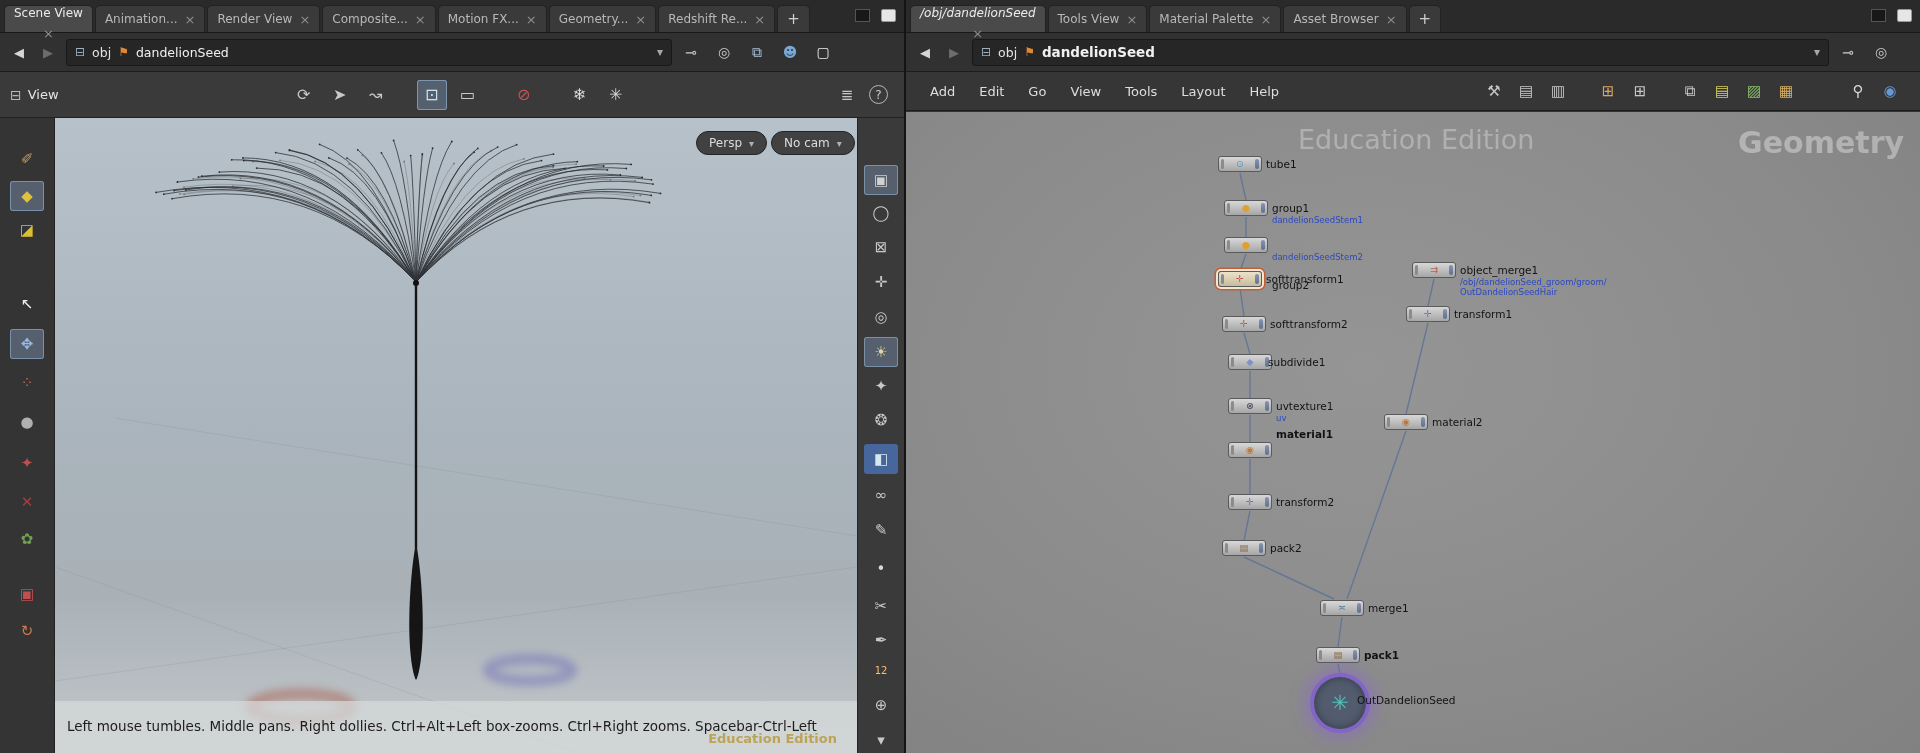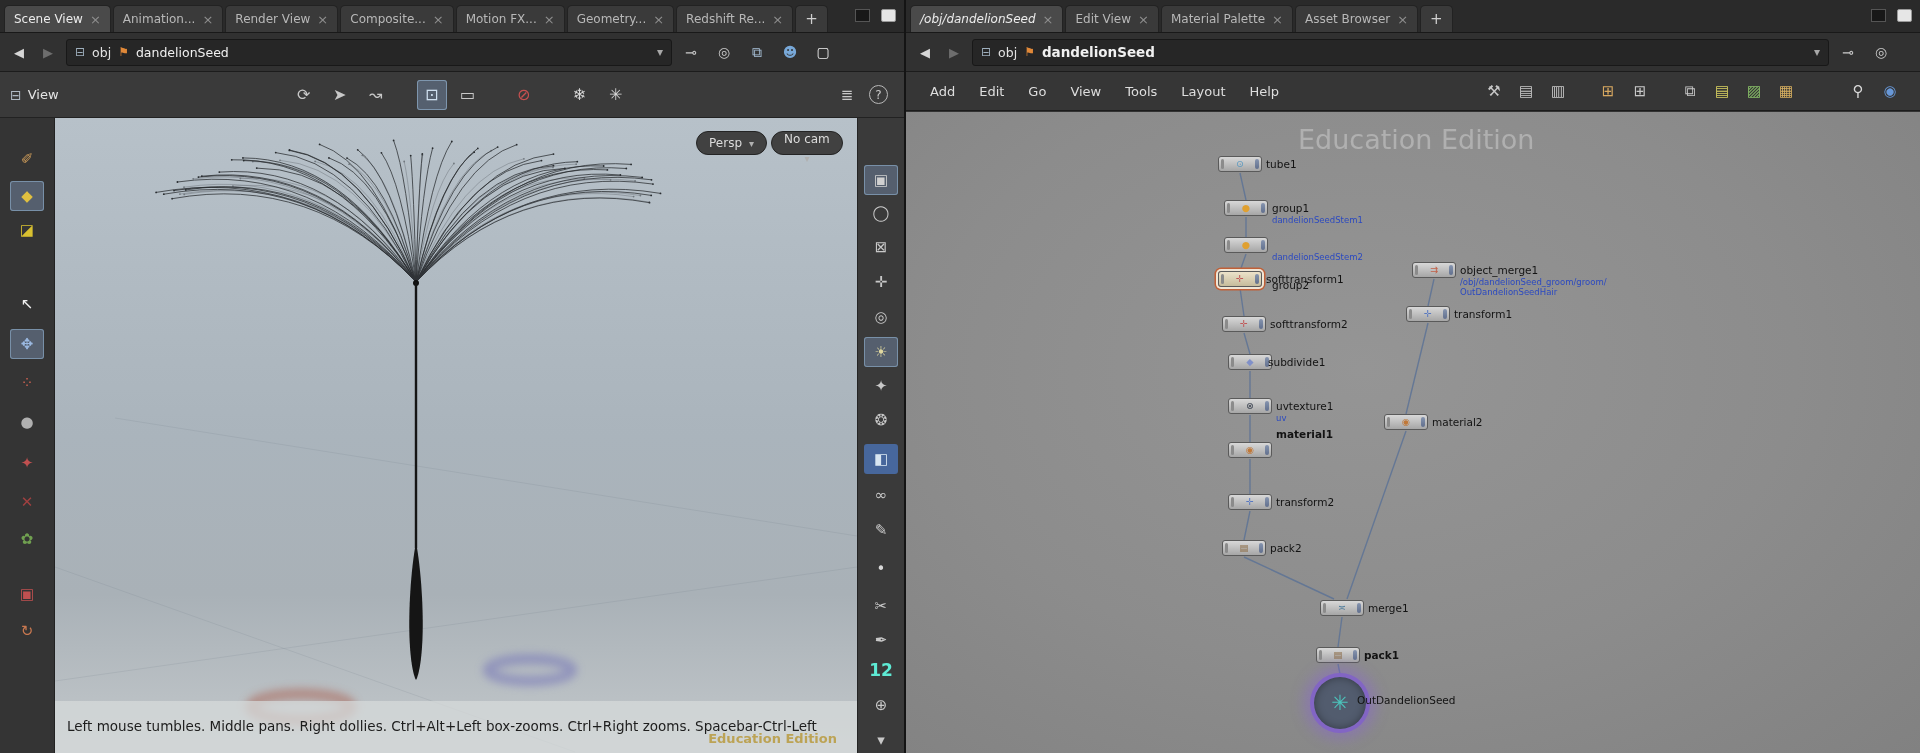--- a/index.html
+++ b/index.html
@@ -8,21 +8,21 @@
   #app{position:relative;width:1920px;height:753px;background:#2b2b2b;}
   .pane{position:absolute;top:0;height:753px;overflow:hidden;}
   #left-pane{left:0;width:904px;background:#333;}
   #right-pane{left:906px;width:1014px;background:#333;}
   #splitter{position:absolute;left:904px;top:0;width:2px;height:753px;background:#141414;}
 
   
   .tabbar{height:33px;background:#2a2a2a;display:flex;align-items:flex-end;padding:0 4px;border-bottom:1px solid #191919;position:relative;}
   .tabs{display:flex;align-items:flex-end;}
   .tab{height:27px;display:flex;align-items:center;gap:7px;padding:0 9px;background:#3a3a3a;border:1px solid #222;border-bottom:none;border-radius:5px 5px 0 0;margin-right:2px;color:#b8b8b8;font-size:12px;white-space:nowrap;}
-  .tab.active{background:#4a4a4a;color:#ececec;}
+  .tab.active{background:#4a4a4a;color:#ececec;flex-direction:column;}
   .tab.italic .tab-label{font-style:italic;}
   .tab .tab-close{color:#8f8f8f;font-size:13px;line-height:1;}
   .tab.plus{padding:0 9px;font-size:15px;color:#cfcfcf;}
   .tabbar-end{position:absolute;right:8px;top:9px;display:flex;gap:11px;align-items:center;}
   .sq-dark{width:15px;height:13px;background:#181818;border:1px solid #555;}
   .sq-light{width:15px;height:13px;background:#e6e6e6;border:1px solid #999;border-radius:2px;}
 
   
   .pathbar{height:39px;background:#313131;display:flex;align-items:center;padding:0 8px;gap:7px;border-bottom:1px solid #1c1c1c;}
   .nav-arrow{font-size:13px;color:#d6d6d6;width:22px;text-align:center;}
@@ -67,21 +67,21 @@
   .colicon{position:absolute;left:50%;transform:translateX(-50%);width:34px;height:30px;display:flex;align-items:center;justify-content:center;font-size:15px;border-radius:3px;}
   .colicon.selected{background:#555f6e;box-shadow:inset 0 0 0 1px #7890a8;}
   .colicon.selected-blue{background:#47679c;}
 
   
   #viewport{position:absolute;left:55px;top:118px;width:802px;height:635px;overflow:hidden;
     background:linear-gradient(#b7c1c9 0%,#aab4bc 50%,#a9b1b7 75%,#c3c8cb 100%);}
   #vp-svg{position:absolute;left:0;top:0;z-index:0;}
   .vp-btn{position:absolute;top:13px;height:24px;padding:0 12px;background:#414141;border:1px solid #242424;border-radius:12px;color:#dcdcdc;font-size:12px;display:flex;align-items:center;gap:7px;z-index:3;}
   #persp-btn{left:641px;}
-  #nocam-btn{left:716px;flex-direction:column;}
+  #nocam-btn{left:716px;}
   .vp-btn .caret{color:#b0b0b0;font-size:10px;}
   .help-overlay{position:absolute;left:0;bottom:0;width:100%;height:52px;background:rgba(214,217,218,.75);padding:16px 0 0 12px;color:#1d1d1d;font-size:13.5px;line-height:19px;z-index:2;}
   .help-overlay div{white-space:pre;}
   .vp-watermark{position:absolute;right:20px;bottom:5px;color:rgba(186,160,78,.95);font-size:13px;font-weight:bold;white-space:nowrap;}
 
   
   #network{position:absolute;left:0;top:112px;width:1014px;height:641px;overflow:hidden;
     background:radial-gradient(ellipse at 45% 40%,#959595 0%,#8c8c8c 55%,#818181 100%);}
   .net-watermark{position:absolute;white-space:nowrap;}
   #wm-edu{left:392px;top:12px;font-size:27px;color:rgba(255,255,255,.30);}
@@ -384,37 +384,37 @@
         <div class="colicon" style="top: 184px; color: rgb(200, 200, 200);">◎</div>
         <div class="colicon selected" style="top: 219px; color: rgb(224, 216, 160);">☀</div>
         <div class="colicon" style="top: 253px; color: rgb(200, 200, 200);">✦</div>
         <div class="colicon" style="top: 287px; color: rgb(200, 200, 200);">❂</div>
         <div class="colicon selected-blue" style="top: 326px; color: rgb(216, 230, 242);">◧</div>
         <div class="colicon" style="top: 362px; color: rgb(200, 200, 200);">∞</div>
         <div class="colicon" style="top: 397px; color: rgb(200, 200, 200);">✎</div>
         <div class="colicon" style="top: 436px; color: rgb(216, 216, 216);">•</div>
         <div class="colicon" style="top: 473px; color: rgb(200, 200, 200);">✂</div>
         <div class="colicon" style="top: 507px; color: rgb(200, 200, 200);">✒</div>
-        <div class="colicon" style="top: 537px; color: #5eead4; font-size: 17px; font-weight: bold;">12</div>
+        <div class="colicon" style="top: 537px; color: #fdba74; font-size: 10px; font-weight: normal;">12</div>
         <div class="colicon" style="top: 572px; color: rgb(200, 200, 200);">⊕</div>
         <div class="colicon" style="top: 607px; color: rgb(200, 200, 200);">▾</div>
       </div>
   </div>
 
   <div id="splitter"></div>
 
   <div id="right-pane" class="pane">
     <div class="tabbar">
       <div class="tabs" id="right-tabs">
           <div class="tab active italic">
             <span class="tab-label">/obj/dandelionSeed</span>
             <span class="tab-close">×</span>
           </div>
           <div class="tab">
-            <span class="tab-label">Edit View</span>
+            <span class="tab-label">Tools View</span>
             <span class="tab-close">×</span>
           </div>
           <div class="tab">
             <span class="tab-label">Material Palette</span>
             <span class="tab-close">×</span>
           </div>
           <div class="tab">
             <span class="tab-label">Asset Browser</span>
             <span class="tab-close">×</span>
           </div>
@@ -463,20 +463,21 @@
           <div class="micon" style="color: rgb(216, 208, 96);">▤</div>
           <div class="micon" style="color: rgb(136, 192, 104);">▨</div>
           <div class="micon" style="color: rgb(216, 176, 96);">▦</div>
           <div class="micon biggap" style="color: rgb(216, 216, 216);">⚲</div>
           <div class="micon" style="color: rgb(104, 152, 216);">◉</div>
         </div>
     </div>
 
     <div id="network">
       <div class="net-watermark" id="wm-edu">Education Edition</div>
+      <div class="net-watermark" id="wm-geo">Geometry</div>
     <svg id="edge-svg" width="1014" height="641">
           <line x1="334" y1="61" x2="340" y2="88" stroke="#5d7396" stroke-width="1.4" opacity="0.85"></line>
           <line x1="340" y1="105" x2="340" y2="125" stroke="#5d7396" stroke-width="1.4" opacity="0.85"></line>
           <line x1="340" y1="142" x2="334" y2="159" stroke="#5d7396" stroke-width="1.4" opacity="0.85"></line>
           <line x1="334" y1="176" x2="338" y2="204" stroke="#5d7396" stroke-width="1.4" opacity="0.85"></line>
           <line x1="338" y1="221" x2="344" y2="242" stroke="#5d7396" stroke-width="1.4" opacity="0.85"></line>
           <line x1="344" y1="259" x2="344" y2="286" stroke="#5d7396" stroke-width="1.4" opacity="0.85"></line>
           <line x1="344" y1="303" x2="344" y2="330" stroke="#5d7396" stroke-width="1.4" opacity="0.85"></line>
           <line x1="344" y1="347" x2="344" y2="382" stroke="#5d7396" stroke-width="1.4" opacity="0.85"></line>
           <line x1="344" y1="399" x2="338" y2="428" stroke="#5d7396" stroke-width="1.4" opacity="0.85"></line>

